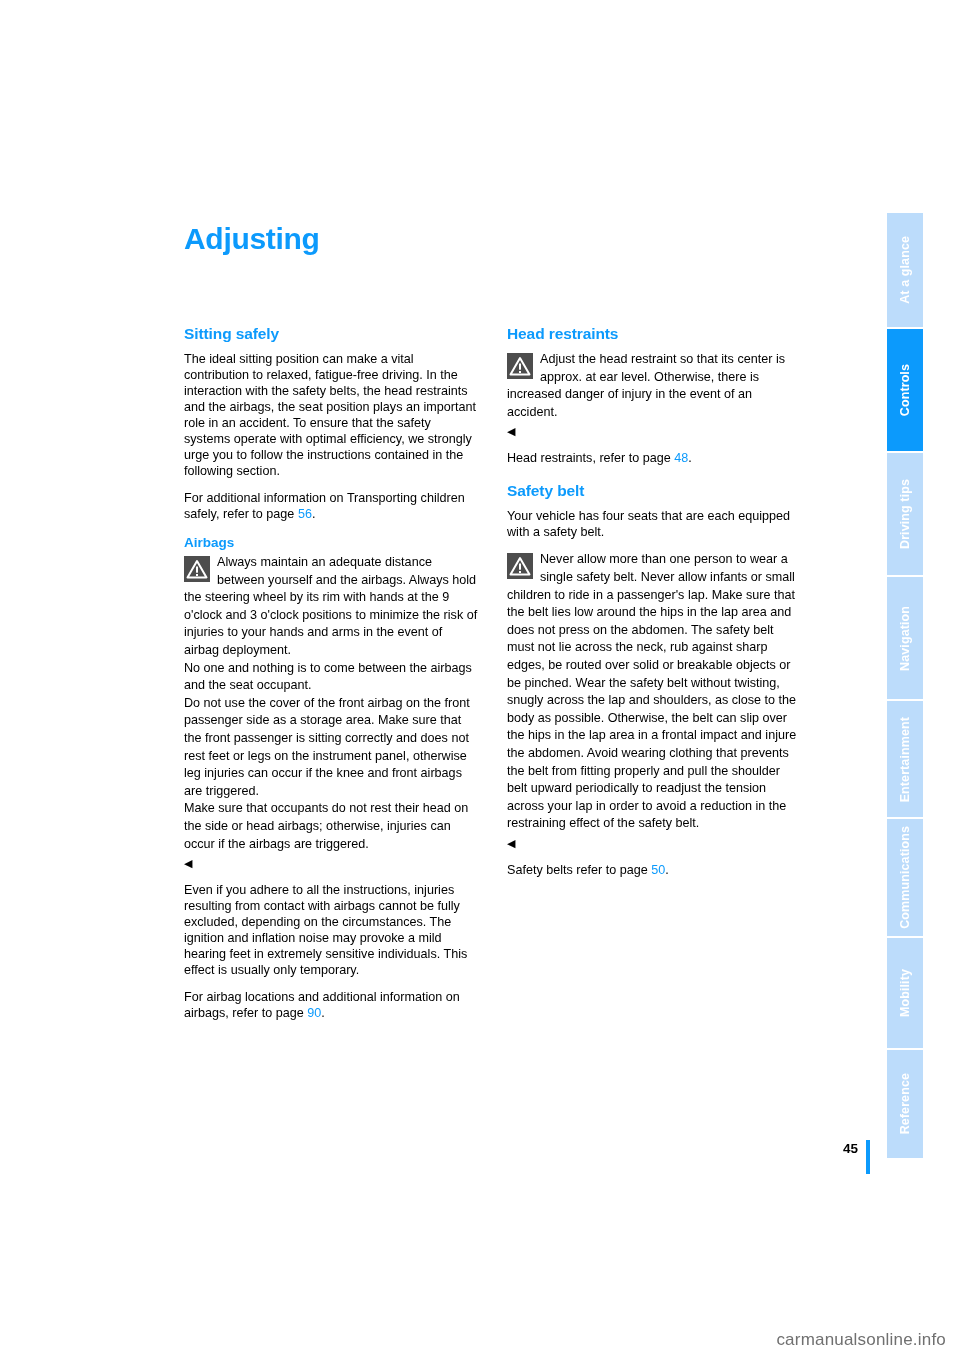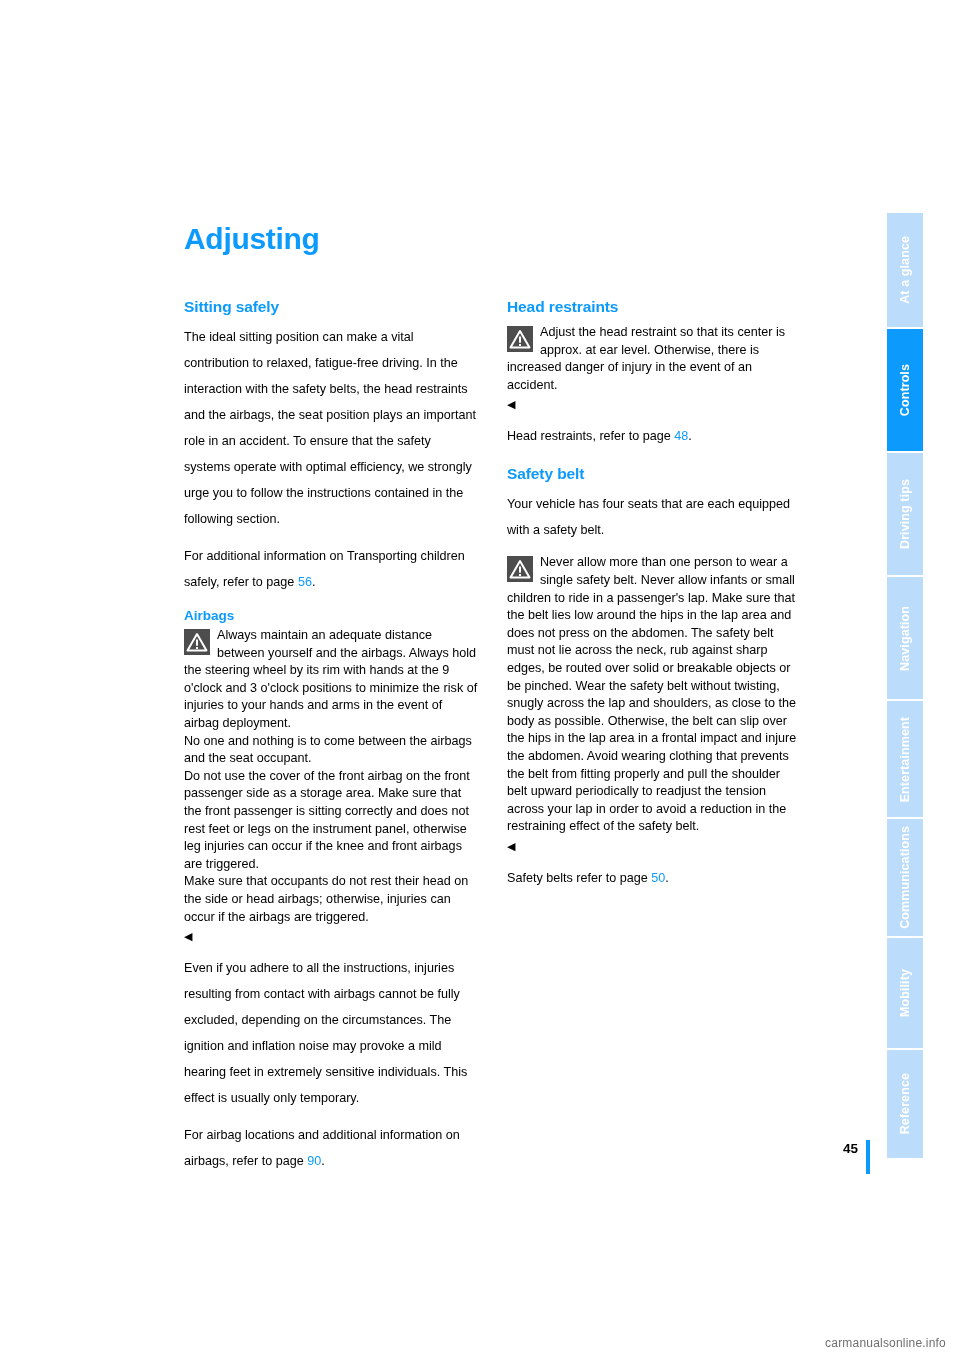--- a/index.html
+++ b/index.html
@@ -62,39 +62,39 @@
     color: #0c9afc;
     font-size: 30px;
     font-weight: bold;
     letter-spacing: -0.3px;
     margin-bottom: 42px;
   }
   .cols {
     display: flex;
     gap: 27px;
   }
-  .col { width: 296px; }
+  .col { width: 296px; margin-top: 27px; }
 
   h2.sec {
     color: #0c9afc;
     font-size: 15.5px;
     font-weight: bold;
     margin-bottom: 8px;
     letter-spacing: -0.1px;
   }
   h3.sub {
     color: #0c9afc;
     font-size: 13.5px;
     font-weight: bold;
     margin-top: 13px;
     margin-bottom: 4px;
   }
   p.body {
     font-size: 12.6px;
-    line-height: 26px;
+    line-height: 16px;
     color: #000000;
     margin-bottom: 11px;
     text-align: left;
   }
   p.tight { margin-bottom: 0; }
   .pageref { color: #0c9afc; }
   .endmark {
     font-size: 11px;
     line-height: 1;
     vertical-align: 0.5px;
@@ -137,21 +137,21 @@
     left: 866px;
     top: 1140px;
     width: 4px;
     height: 34px;
     background: #0c9afc;
   }
   .watermark {
     position: absolute;
     right: 14px;
     bottom: 8px;
-    font-size: 12px;
+    font-size: 17px;
     color: #707070;
     letter-spacing: 0.2px;
   }
 </style>
 </head>
 <body>
 
 <div class="page">
 
   <div class="tab-rail">

